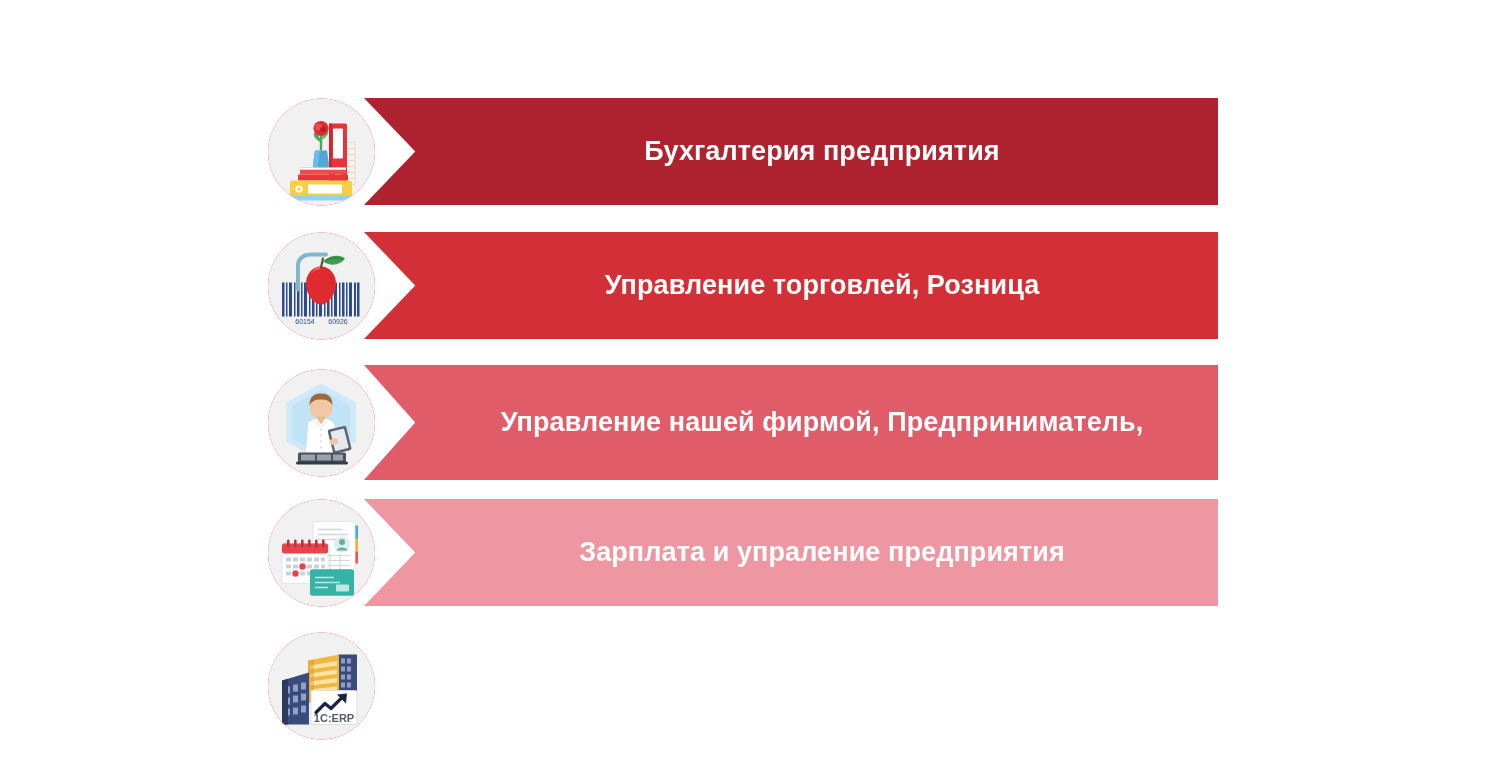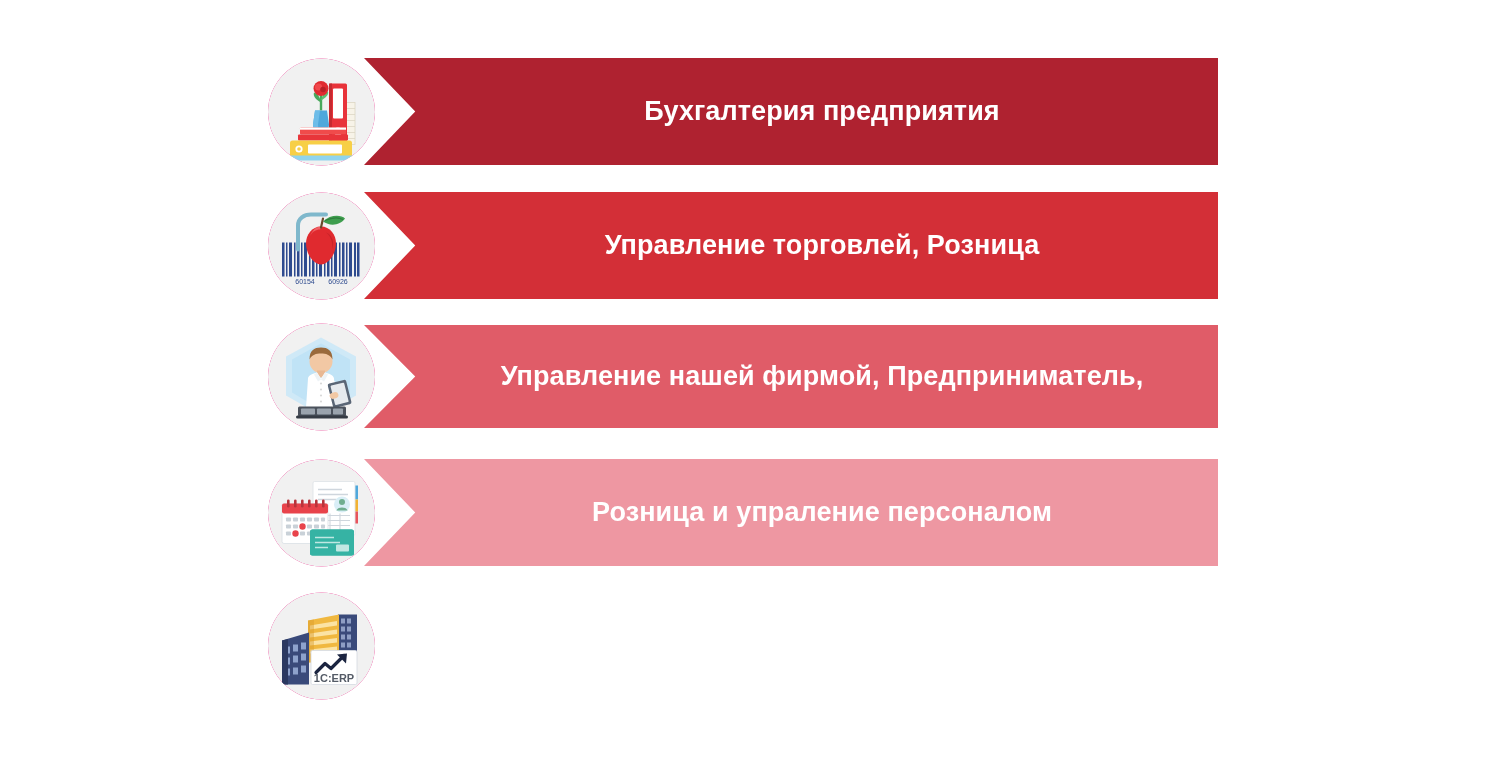--- a/index.html
+++ b/index.html
@@ -19,20 +19,21 @@
     position: absolute;
     left: 0;
     top: 0;
     width: 1497px;
     height: 767px;
   }
 
   .row {
     position: absolute;
     left: 268px;
+    margin-top: 40px;
   }
 
   
   .bar {
     position: absolute;
     left: 96px;          
     top: 0;
     width: 854px;        
     height: 100%;
     -webkit-clip-path: polygon(0% 0%, 100% 0%, 100% 100%, 0% 100%, 6.0% 50%);
@@ -166,21 +167,21 @@
         <path d="M58 40 C63 44 65 50 64 57 C67 50 64 42 58 40 Z" fill="#b81f25" opacity="0.6"></path>
 
         <path d="M53 35 L55 26" stroke="#6b4a2a" stroke-width="2.2" fill="none" stroke-linecap="round"></path>
 
         <path d="M55 29 C62 22 73 22 77 26 C72 33 62 34 55 29 Z" fill="#3e9e4e"></path>
         <path d="M57 28 C64 25 71 25 75 27" stroke="#2f7d3c" stroke-width="1.1" fill="none"></path>
       </svg>
     </div>
   </div>
 
-  <div class="row" style="top:325px; height:103px; width:950px;">
+  <div class="row" style="top:325px; height:115px; width:950px;">
     <div class="bar" style="background:#e05c68;">
       <span class="bar-label">Управление нашей фирмой, Предприниматель,</span>
     </div>
     <div class="icon-badge">
       <svg viewBox="0 0 107 107" xmlns="http://www.w3.org/2000/svg">
         <circle cx="53.5" cy="53.5" r="53.5" fill="#f1f1f1"></circle>
 
         <polygon points="53,14 88,33 88,72 53,92 18,72 18,33" fill="#cfe9f7"></polygon>
         <polygon points="53,20 82,36 82,69 53,86 24,69 24,36" fill="#b9e0f5" opacity="0.7"></polygon>
 
@@ -213,21 +214,21 @@
         <rect x="33" y="85" width="14" height="6" rx="0.8" fill="#9aa3ad"></rect>
         <rect x="49" y="85" width="14" height="6" rx="0.8" fill="#9aa3ad"></rect>
         <rect x="65" y="85" width="10" height="6" rx="0.8" fill="#9aa3ad"></rect>
         <rect x="28" y="92" width="52" height="3" rx="1.5" fill="#353b44"></rect>
       </svg>
     </div>
   </div>
 
   <div class="row" style="top:459px; height:107px; width:950px;">
     <div class="bar" style="background:#ee97a2;">
-      <span class="bar-label">Розница и упраление персоналом</span>
+      <span class="bar-label">Зарплата и упраление предприятия</span>
     </div>
     <div class="icon-badge">
       <svg viewBox="0 0 107 107" xmlns="http://www.w3.org/2000/svg">
         <circle cx="53.5" cy="53.5" r="53.5" fill="#f1f1f1"></circle>
 
         <g>
           <rect x="86" y="26" width="4" height="14" fill="#4fa8dc"></rect>
           <rect x="86" y="40" width="4" height="12" fill="#f2b233"></rect>
           <rect x="86" y="52" width="4" height="12" fill="#e8545c"></rect>
         </g>

